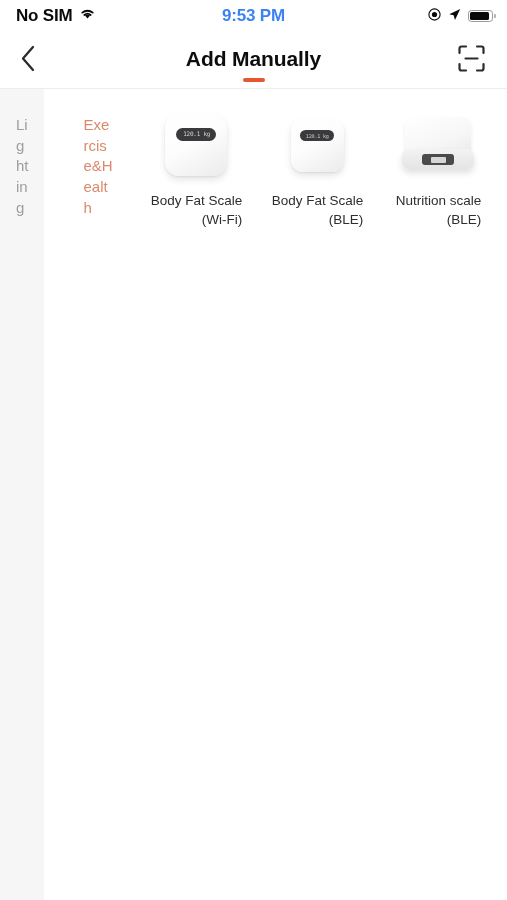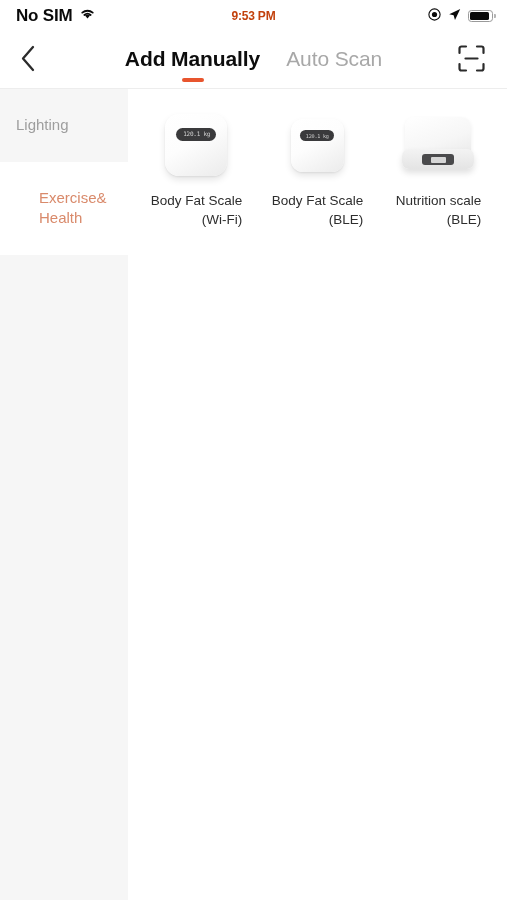--- a/index.html
+++ b/index.html
@@ -17,21 +17,21 @@
     display:flex; align-items:center;
     padding:0 14px 0 16px;
     position:relative;
     background:#ffffff;
   }
   .status-left{ display:flex; gap:7px; }
   .status-carrier{ font-size:17px; font-weight:600; color:#0a0a0a; letter-spacing:-0.2px; }
   .status-time{
     position:absolute; left:0; right:0; top:0; bottom:0;
     display:flex; align-items:center; justify-content:center;
-    font-size:12px; font-weight:600; color:#c2410c; letter-spacing:-0.2px;
+    font-size:17px; font-weight:600; color:#3b82f6; letter-spacing:-0.2px;
     pointer-events:none;
   }
   .status-right{ margin-left:auto; display:flex; align-items:center; gap:7px; }
 
   
   .battery{ position:relative; width:25px; height:12px; }
   .battery-shell{
     position:absolute; inset:0;
     border:1.2px solid #9a9a9a; border-radius:3.4px;
   }
@@ -91,21 +91,21 @@
     display:flex;
     width:100%;
     height:calc(900px - 32px - 56px - 1px);
     background:#ffffff;
   }
 
   
   .sidebar{
     width:128px; flex:0 0 128px;
     background:#f6f6f6;
-    display:flex; flex-direction:column;
+    display:flex; 
     overflow:hidden;
   }
   .side-item{
     padding:26px 14px 26px 16px;
     font-size:15px;
     line-height:1.38;
     color:#9e9e9e;
     cursor:pointer;
     word-break:break-word;
   }
@@ -240,23 +240,20 @@
       <svg width="16" height="27" viewBox="0 0 16 27">
         <path d="M13 2 L3 13.5 L13 25" stroke="#2b2b2b" stroke-width="2.3" fill="none" stroke-linecap="round" stroke-linejoin="round"></path>
       </svg>
     </span>
   </div>
 
   <div class="header-tabs">
     <div class="tab active">
       <span>Add Manually</span>
       <span class="tab-indicator"></span>
-    </div>
-    <div class="tab inactive">
-      <span>Auto Scan</span>
     </div>
   </div>
 
   <div class="scan-btn">
     <span>
       <svg width="29" height="29" viewBox="0 0 29 29">
         <g stroke="#2b2b2b" stroke-width="2.2" fill="none" stroke-linecap="round" stroke-linejoin="round">
           <path d="M2.5 9 V4.5 A2 2 0 0 1 4.5 2.5 H9"></path>
           <path d="M20 2.5 H24.5 A2 2 0 0 1 26.5 4.5 V9"></path>
           <path d="M26.5 20 V24.5 A2 2 0 0 1 24.5 26.5 H20"></path>

